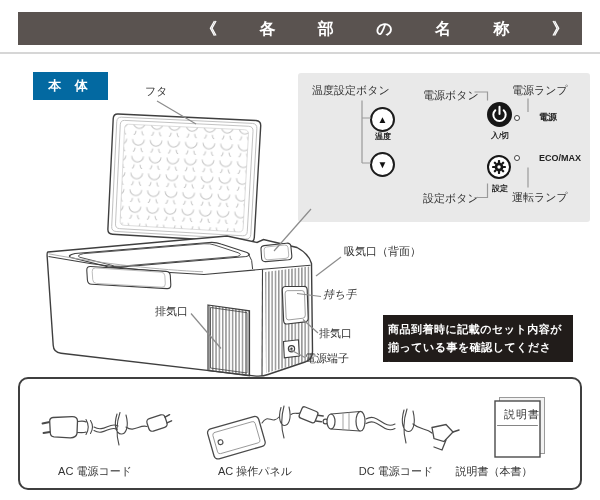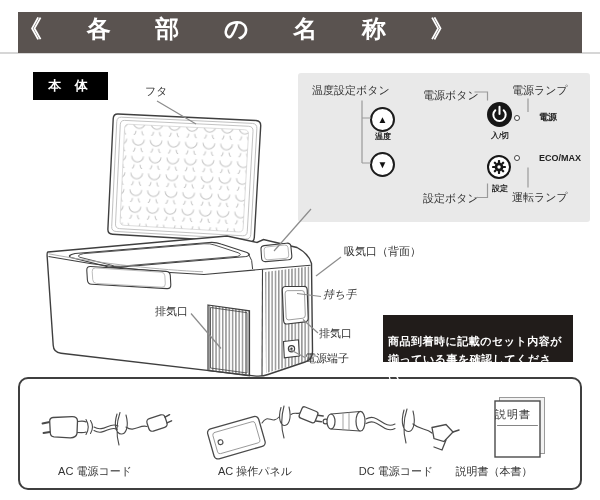--- a/index.html
+++ b/index.html
@@ -1,40 +1,40 @@
 <!DOCTYPE html>
 <html><head>
 <meta charset="utf-8">
 <style>
   html,body{margin:0;padding:0;background:#fff;}
   .page{position:relative;width:600px;height:500px;background:#fff;overflow:hidden;
         font-family:"Liberation Sans","DejaVu Sans",sans-serif;color:#333;}
   .abs{position:absolute;}
-  .titlebar{left:18px;top:12px;width:564px;height:41px;background:#5a5350;color:#fff;
-            font-size:24px;font-weight:bold;text-align:left;line-height:34px;
+  .titlebar{left:18px;top:12px;width:564px;height:33px;background:#5a5350;color:#fff;
+            font-size:16px;font-weight:bold;text-align:right;line-height:34px;
             letter-spacing:14px;word-spacing:10px;z-index:2;}
   .rule{left:0;top:52px;width:600px;height:2px;background:#d6d6d6;z-index:1;}
-  .blackbox{background:#000000;color:#fff;font-weight:bold;text-align:center;z-index:6;}
+  .blackbox{background:#0369a1;color:#fff;font-weight:bold;text-align:center;z-index:6;}
   .body-tag{left:33px;top:72px;width:75px;height:28px;font-size:13px;letter-spacing:5px;line-height:28px;}
   .panel{left:298px;top:73px;width:292px;height:149px;background:#e9e9e9;border-radius:3px;z-index:1;}
   .panel .abs{position:absolute;}
   .lbl{font-size:11px;color:#333;white-space:nowrap;z-index:6;}
   .small-cap{font-size:8px;font-weight:bold;color:#222;text-align:center;white-space:nowrap;}
   .cbtn{width:21px;height:21px;border:2px solid #1c1c1c;border-radius:50%;background:#fff;
         text-align:center;line-height:21px;font-size:10px;color:#111;}
   .display{left:110px;top:50px;width:64px;height:38px;background:#7d7d7d;color:#fff;
            font-size:12.5px;font-weight:bold;letter-spacing:3px;text-align:center;line-height:38px;}
   .pwrbtn{left:189px;top:29px;width:25px;height:25px;border-radius:50%;background:#161616;}
   .gearbtn{left:189px;top:82px;width:20px;height:20px;border:2.5px solid #161616;border-radius:50%;background:#fff;}
   .lamprow{display:flex;align-items:center;gap:19px;font-size:9px;font-weight:bold;color:#222;white-space:nowrap;}
   .dot{width:4px;height:4px;border:1.5px solid #444;border-radius:50%;display:inline-block;background:#fff;}
   .callout-tag{left:312px;top:182px;width:73px;height:25px;font-size:12px;letter-spacing:1px;line-height:25px;}
   .notice{left:383px;top:315px;width:190px;height:47px;background:#211c1a;color:#fff;
           font-size:11px;font-weight:bold;letter-spacing:.5px;line-height:18px;
-          padding:17px 5px;box-sizing:border-box;z-index:6;text-align:left;}
+          padding:5px 5px;box-sizing:border-box;z-index:6;text-align:left;}
   .accbox{left:18px;top:377px;width:564px;height:113px;border:2px solid #3f3f3f;border-radius:10px;
           box-sizing:border-box;background:#fff;z-index:1;}
   .acclbl{top:464px;transform:translateX(-50%);z-index:6;}
   .art{left:0;top:0;width:600px;height:500px;z-index:5;pointer-events:none;}
   .z6{z-index:6;}
 </style>
 </head>
 <body>
 
 <div class="page">
@@ -119,21 +119,21 @@
   <div class="abs notice">
     <div>商品到着時に記載のセット内容が</div>
     <div>揃っている事を確認してください。</div>
   </div>
 
   <div class="abs accbox"></div>
   <div class="abs lbl acclbl" style="left:95px;">AC 電源コード</div>
   <div class="abs lbl acclbl" style="left:255px;">AC 操作パネル</div>
   <div class="abs lbl acclbl" style="left:396px;">DC 電源コード</div>
   <div class="abs lbl acclbl" style="left:494px;">説明書（本書）</div>
-  <div class="abs lbl z6" style="left:495px;top:407px;width:45px;text-align:left;letter-spacing:1px;">説明書</div>
+  <div class="abs lbl z6" style="left:495px;top:407px;width:45px;text-align:right;letter-spacing:1px;">説明書</div>
 
   <svg class="abs art" viewBox="0 0 600 500">
     <defs>
       <path id="lidp" d="M118,114 L256,120.5 Q261,121 260.7,126 L254.3,237.5 Q254,242.5 249,242.2 L112.6,234.3 Q107.6,234 107.9,229 L113.2,118.8 Q113.5,113.8 118,114 Z"></path>
       <path id="openp" d="M75,253.5 L209,242.5 Q216,242 221,244 L247,252.5 Q252,254.5 246.5,256.5 L116,267.5 Q109,268 105,266 L71,257.5 Q66.5,255.5 75,253.5 Z"></path>
       <path id="humprect" d="M261,249.5 Q260.6,246 264,245.6 L286.5,243.2 Q290.5,242.8 290.9,246.4 L291.8,255.6 Q292.2,259.4 288.4,259.8 L265.6,261.6 Q261.9,261.9 261.6,258.3 Z"></path>
       <path id="slotp" d="M90.5,266.5 Q86.5,266.3 86.8,270.5 L87.4,280 Q87.7,284 91.7,284.3 L167,288.6 Q171,288.8 170.8,284.8 L170.3,275.6 Q170.1,271.6 166.1,271.4 Z"></path>
       <path id="handlep" d="M285.2,286.5 Q282,286.8 282.3,290.6 L283.6,320.5 Q283.8,324.3 287,324 L305.2,321.8 Q308.4,321.4 308.2,317.6 L307.2,290 Q307,286.2 303.8,286.4 Z"></path>
       <pattern id="dimples" width="21" height="20" patternUnits="userSpaceOnUse" patternTransform="rotate(3)">
         <path d="M3.5,5 A7,7 0 0 0 17.5,5" fill="none" stroke="#c5c5c5" stroke-width="1.2"></path>

